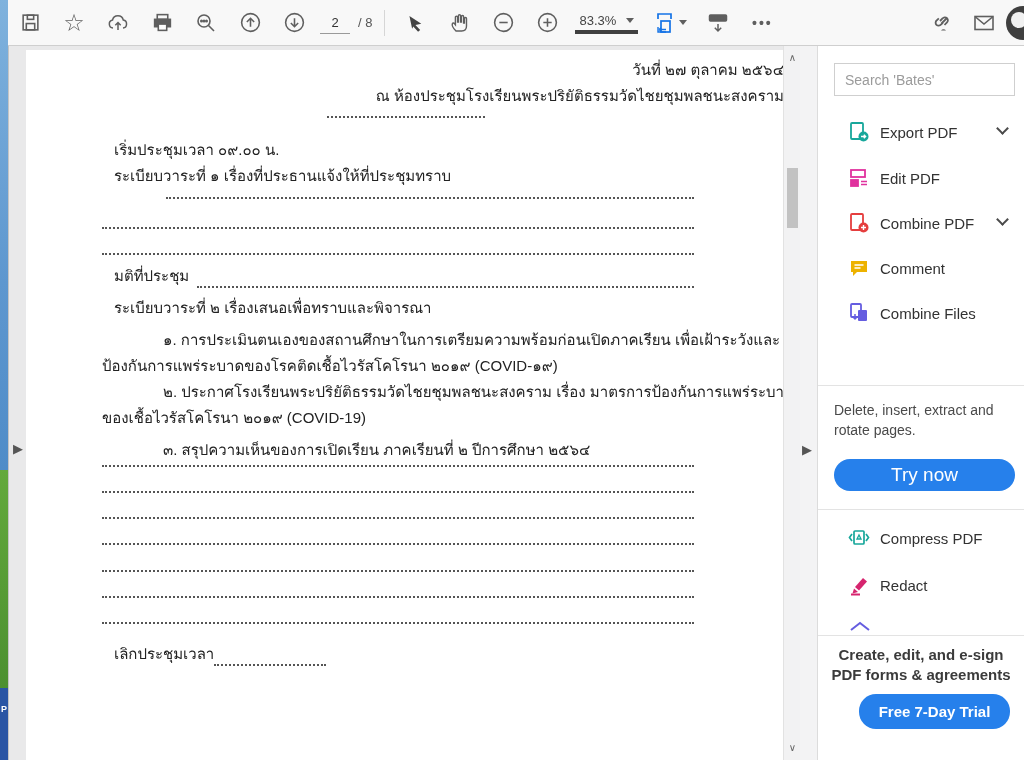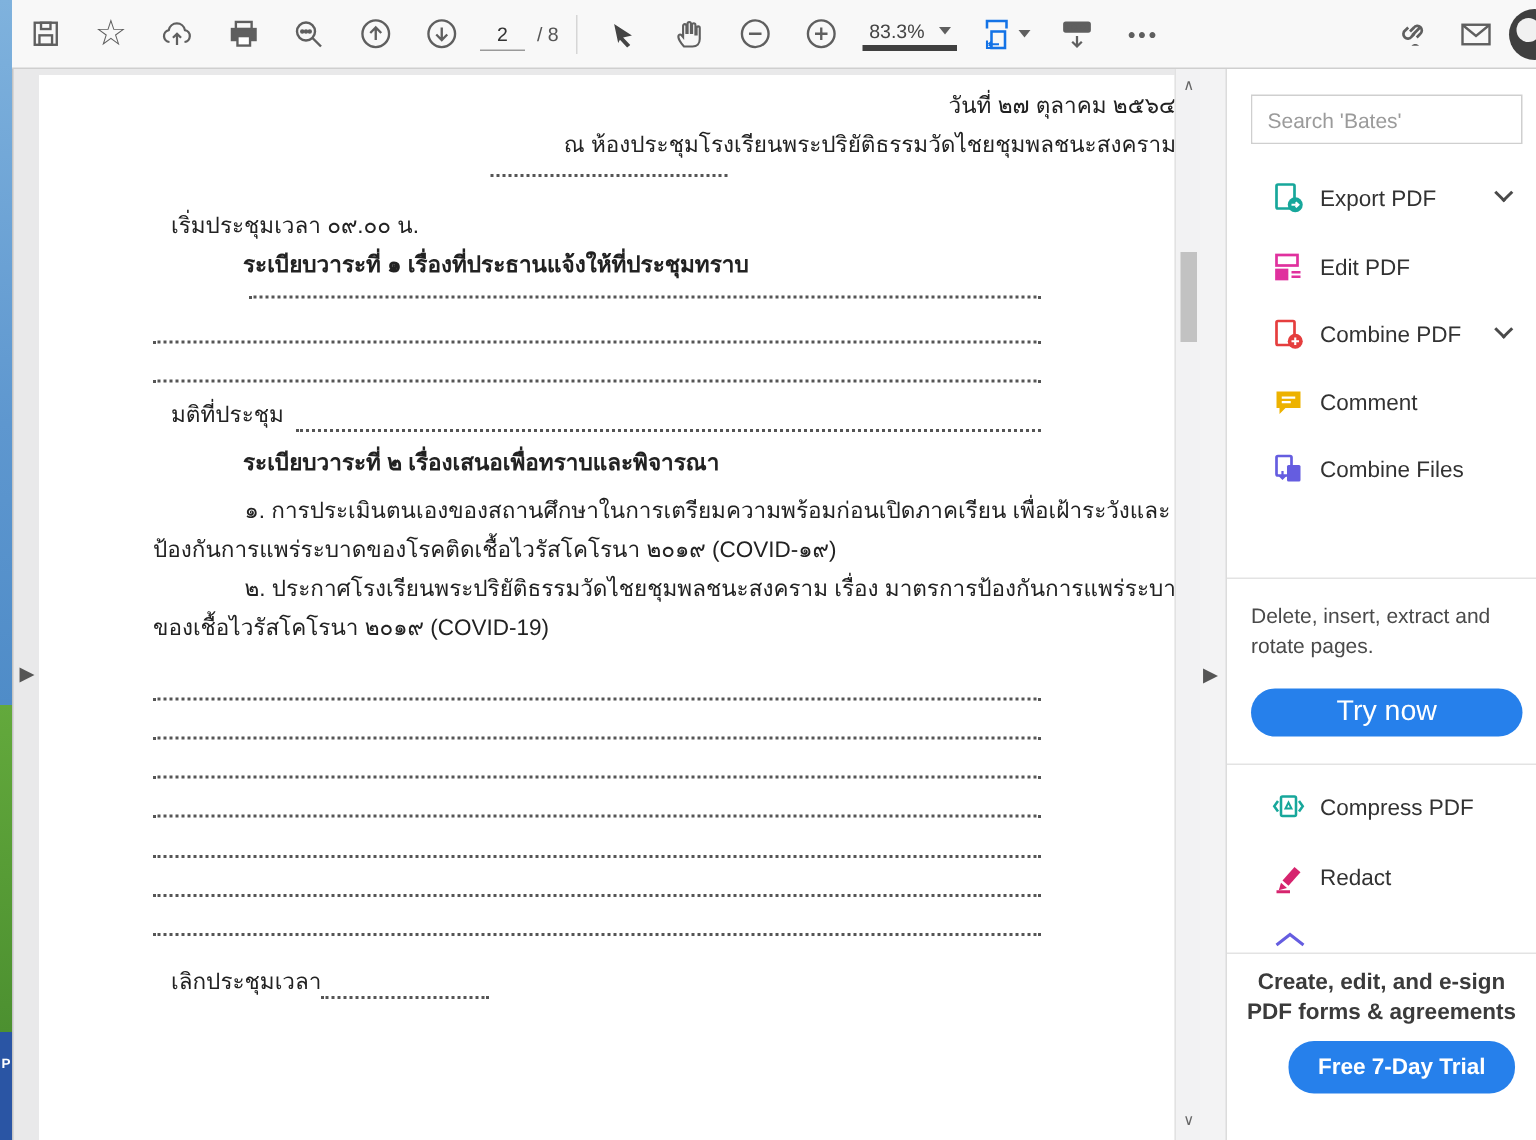--- a/index.html
+++ b/index.html
@@ -27,21 +27,21 @@
   .ellipsis { font-size:14px; letter-spacing:2px; color:#5f5f5f; font-weight:bold; }
   .spacer { flex:1; }
   .avatar { width:34px; height:34px; border-radius:50%; background:#3f3f3f; margin-right:-16px; position:relative; overflow:hidden; }
   .avatar::after{ content:""; position:absolute; left:5px; top:6px; width:16px; height:16px; border-radius:50%; background:#f1f1f1; }
 
   
   .doc-area { position:absolute; left:8px; top:46px; width:792px; height:714px; background:#e9e9ea; border-left:1px solid #c4c4c4; }
   .page { position:absolute; left:17px; top:4px; width:758px; height:780px; background:#ffffff; }
   .line { position:absolute; font-size:15px; color:#222; white-space:nowrap; }
   .line.center { left:0; width:100%; text-align:right; }
-  .line.bold { font-weight:bold;margin-left:48px; }
+  .line.bold { font-weight:normal; }
   .dotted { position:absolute; border-bottom:2px dotted #555; height:1px; }
   .leader-row { position:absolute; display:flex; align-items:flex-end;font-family:Liberation Mono, monospace; }
   .leader-fill { border-bottom:2px dotted #555; height:20px; }
 
   
   .scrollbar { position:absolute; right:0; top:0; width:17px; height:714px; background:#f2f2f3; border-left:1px solid #e2e2e2; }
   .scroll-arrow { position:absolute; left:0; width:17px; height:16px; color:#666; font-size:10px; text-align:center; line-height:16px; }
   .scroll-thumb { position:absolute; left:3px; top:122px; width:11px; height:60px; background:#c2c2c2; }
   .nav-handle { position:absolute; left:4px; top:390px; width:14px; height:26px; color:#555; font-size:13px; line-height:26px; }
 
@@ -202,20 +202,21 @@
     <div class="dotted" style="left:76px;  top:203px; width:592px"></div>
     <div class="leader-row" style="left:88px; top:214px; width:580px">
       <span class="line" style="position:static">มติที่ประชุม</span>
       <span class="leader-fill" style="flex:1; margin-left:8px"></span>
     </div>
     <div class="line bold" style="left:88px; top:246px">ระเบียบวาระที่ ๒  เรื่องเสนอเพื่อทราบและพิจารณา</div>
     <div class="line" style="left:137px; top:278px">๑. การประเมินตนเองของสถานศึกษาในการเตรียมความพร้อมก่อนเปิดภาคเรียน เพื่อเฝ้าระวังและ</div>
     <div class="line" style="left:76px;  top:304px">ป้องกันการแพร่ระบาดของโรคติดเชื้อไวรัสโคโรนา ๒๐๑๙ (COVID-๑๙)</div>
     <div class="line" style="left:137px; top:330px">๒. ประกาศโรงเรียนพระปริยัติธรรมวัดไชยชุมพลชนะสงคราม เรื่อง มาตรการป้องกันการแพร่ระบาด</div>
     <div class="line" style="left:76px;  top:356px">ของเชื้อไวรัสโคโรนา ๒๐๑๙ (COVID-19)</div>
+    <div class="line" style="left:137px; top:388px">๓. สรุปความเห็นของการเปิดเรียน ภาคเรียนที่ ๒ ปีการศึกษา ๒๕๖๔</div>
     <div class="dotted" style="left:76px; top:415px; width:592px"></div>
     <div class="dotted" style="left:76px; top:441px; width:592px"></div>
     <div class="dotted" style="left:76px; top:467px; width:592px"></div>
     <div class="dotted" style="left:76px; top:493px; width:592px"></div>
     <div class="dotted" style="left:76px; top:520px; width:592px"></div>
     <div class="dotted" style="left:76px; top:546px; width:592px"></div>
     <div class="dotted" style="left:76px; top:572px; width:592px"></div>
     <div class="leader-row" style="left:88px; top:592px">
       <span class="line" style="position:static">เลิกประชุมเวลา</span>
       <span class="leader-fill" style="width:112px"></span>

